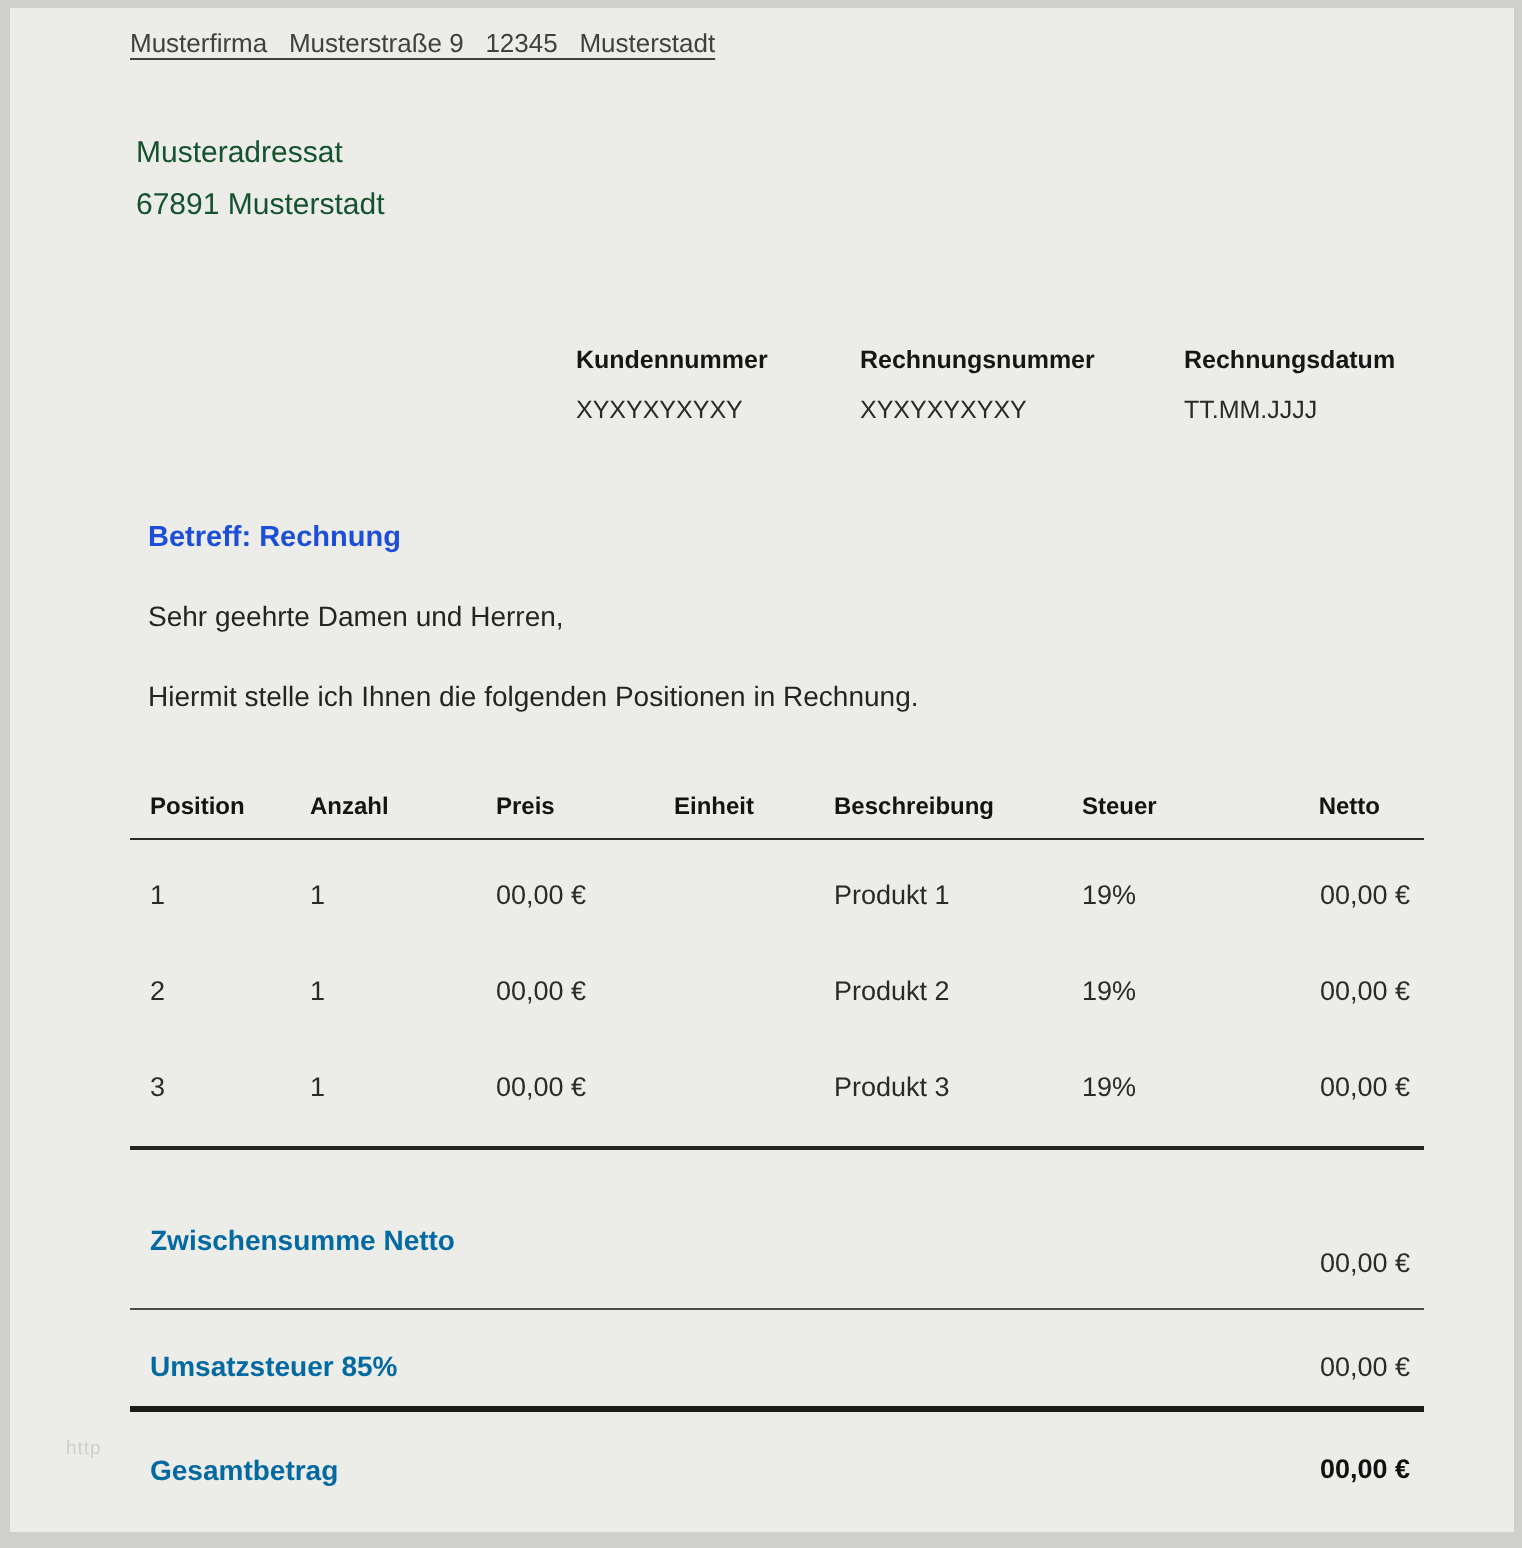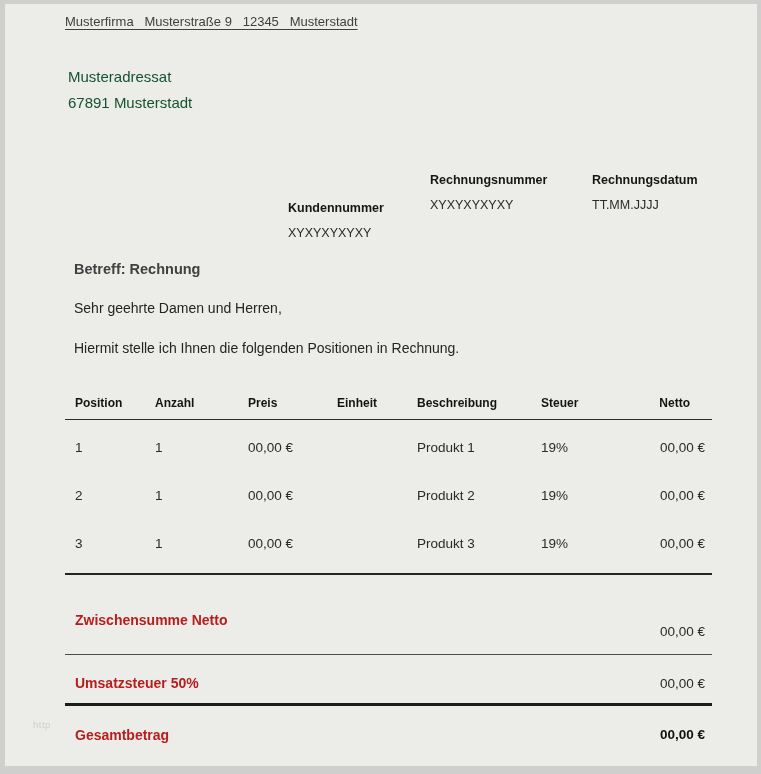--- a/index.html
+++ b/index.html
@@ -30,26 +30,26 @@
   
   .recipient {
     position:absolute; left:68px; top:64px;
     font-size:15px; line-height:26px; color:#14532d;
   }
 
   
   .meta-col { position:absolute; top:173px; font-size:12.5px; }
   .meta-col .label { font-weight:bold; color:#161616; }
   .meta-col .value { margin-top:11px; color:#2a2a2a; }
-  .meta-customer { left:288px;margin-top:28px; }
+  .meta-customer { left:288px; }
   .meta-invoice  { left:430px; }
   .meta-date     { left:592px; }
 
   
-  .subject    { position:absolute; left:74px; top:261px; font-size:14.5px; font-weight:bold; color:#404040; }
+  .subject    { position:absolute; left:74px; top:261px; font-size:14.5px; font-weight:bold; color:#1d4ed8; }
   .salutation { position:absolute; left:74px; top:300px; font-size:14px; color:#242424; }
   .intro      { position:absolute; left:74px; top:340px; font-size:14px; color:#242424; }
 
   
   .items { position:absolute; left:65px; top:396px; width:647px; }
   .items-header, .items-row {
     display:grid;
     grid-template-columns:80px 93px 89px 80px 124px 90px 1fr;
     padding-left:10px;
   }
@@ -57,21 +57,21 @@
     font-size:12px; font-weight:bold; color:#141414;
     padding-bottom:9px;
     border-bottom:1.5px solid #2b2b2b;
   }
   .items-header .col-netto { text-align:right; padding-right:22px; }
   .items-rows { border-bottom:2px solid #242424; padding:3px 0 6px 0; }
   .items-row { height:48px; align-items:center; font-size:13.5px; color:#2a2a2a; }
   .items-row .cell-netto { text-align:right; padding-right:7px; }
 
   
-  .total-label { position:absolute; left:75px; font-size:14px; font-weight:bold; color:#b91c1c; }
+  .total-label { position:absolute; left:75px; font-size:14px; font-weight:bold; color:#0369a1; }
   .total-value { position:absolute; right:56px; font-size:13.5px; color:#2a2a2a; }
   .subtotal-label { top:612px; }
   .subtotal-value { top:624px; }
   .rule-subtotal {
     position:absolute; left:65px; top:654px; width:647px;
     border-top:1.5px solid #4c4c4c;
   }
   .vat-label { top:675px; }
   .vat-value { top:676px; }
   .rule-total {
@@ -156,21 +156,21 @@
         <div>19%</div>
         <div class="cell-netto">00,00 €</div>
       </div>
     </div>
   </div>
 
   <div class="total-label subtotal-label">Zwischensumme Netto</div>
   <div class="total-value subtotal-value">00,00 €</div>
   <div class="rule-subtotal"></div>
 
-  <div class="total-label vat-label">Umsatzsteuer 50%</div>
+  <div class="total-label vat-label">Umsatzsteuer 85%</div>
   <div class="total-value vat-value">00,00 €</div>
   <div class="rule-total"></div>
 
   <div class="total-label grand-label">Gesamtbetrag</div>
   <div class="total-value grand-value">00,00 €</div>
 
   <div class="watermark">http</div>
 
 </div>
 

